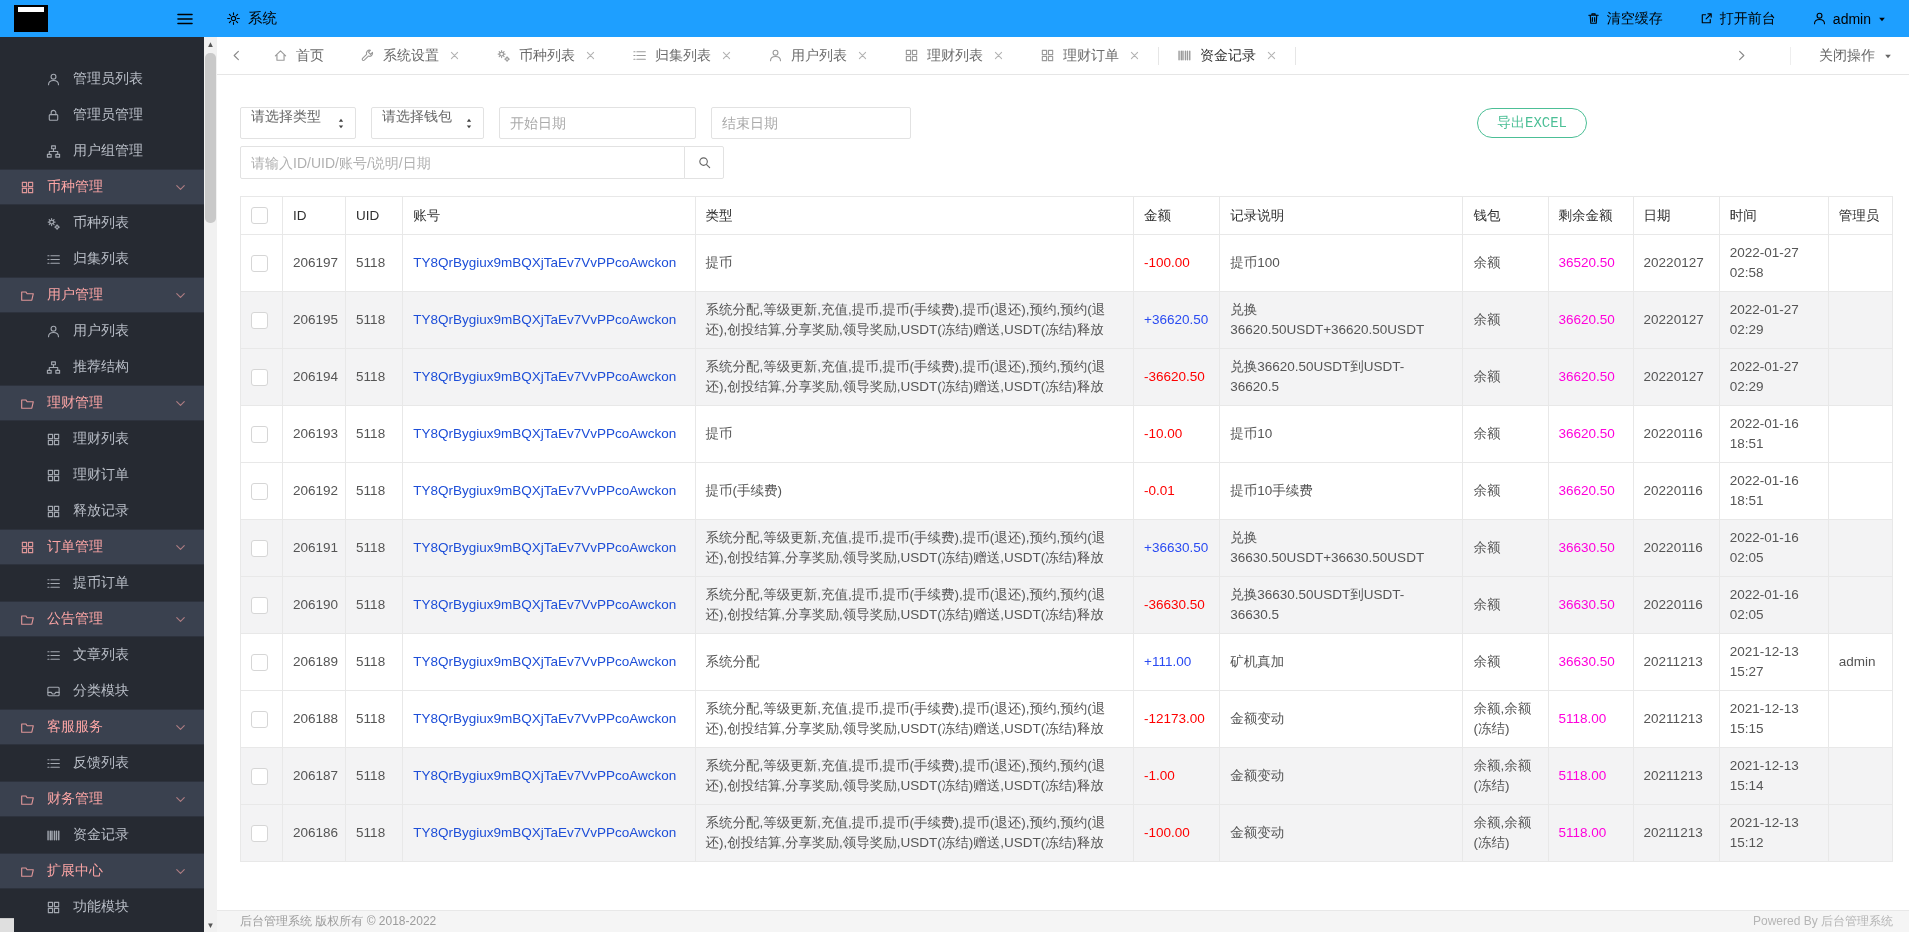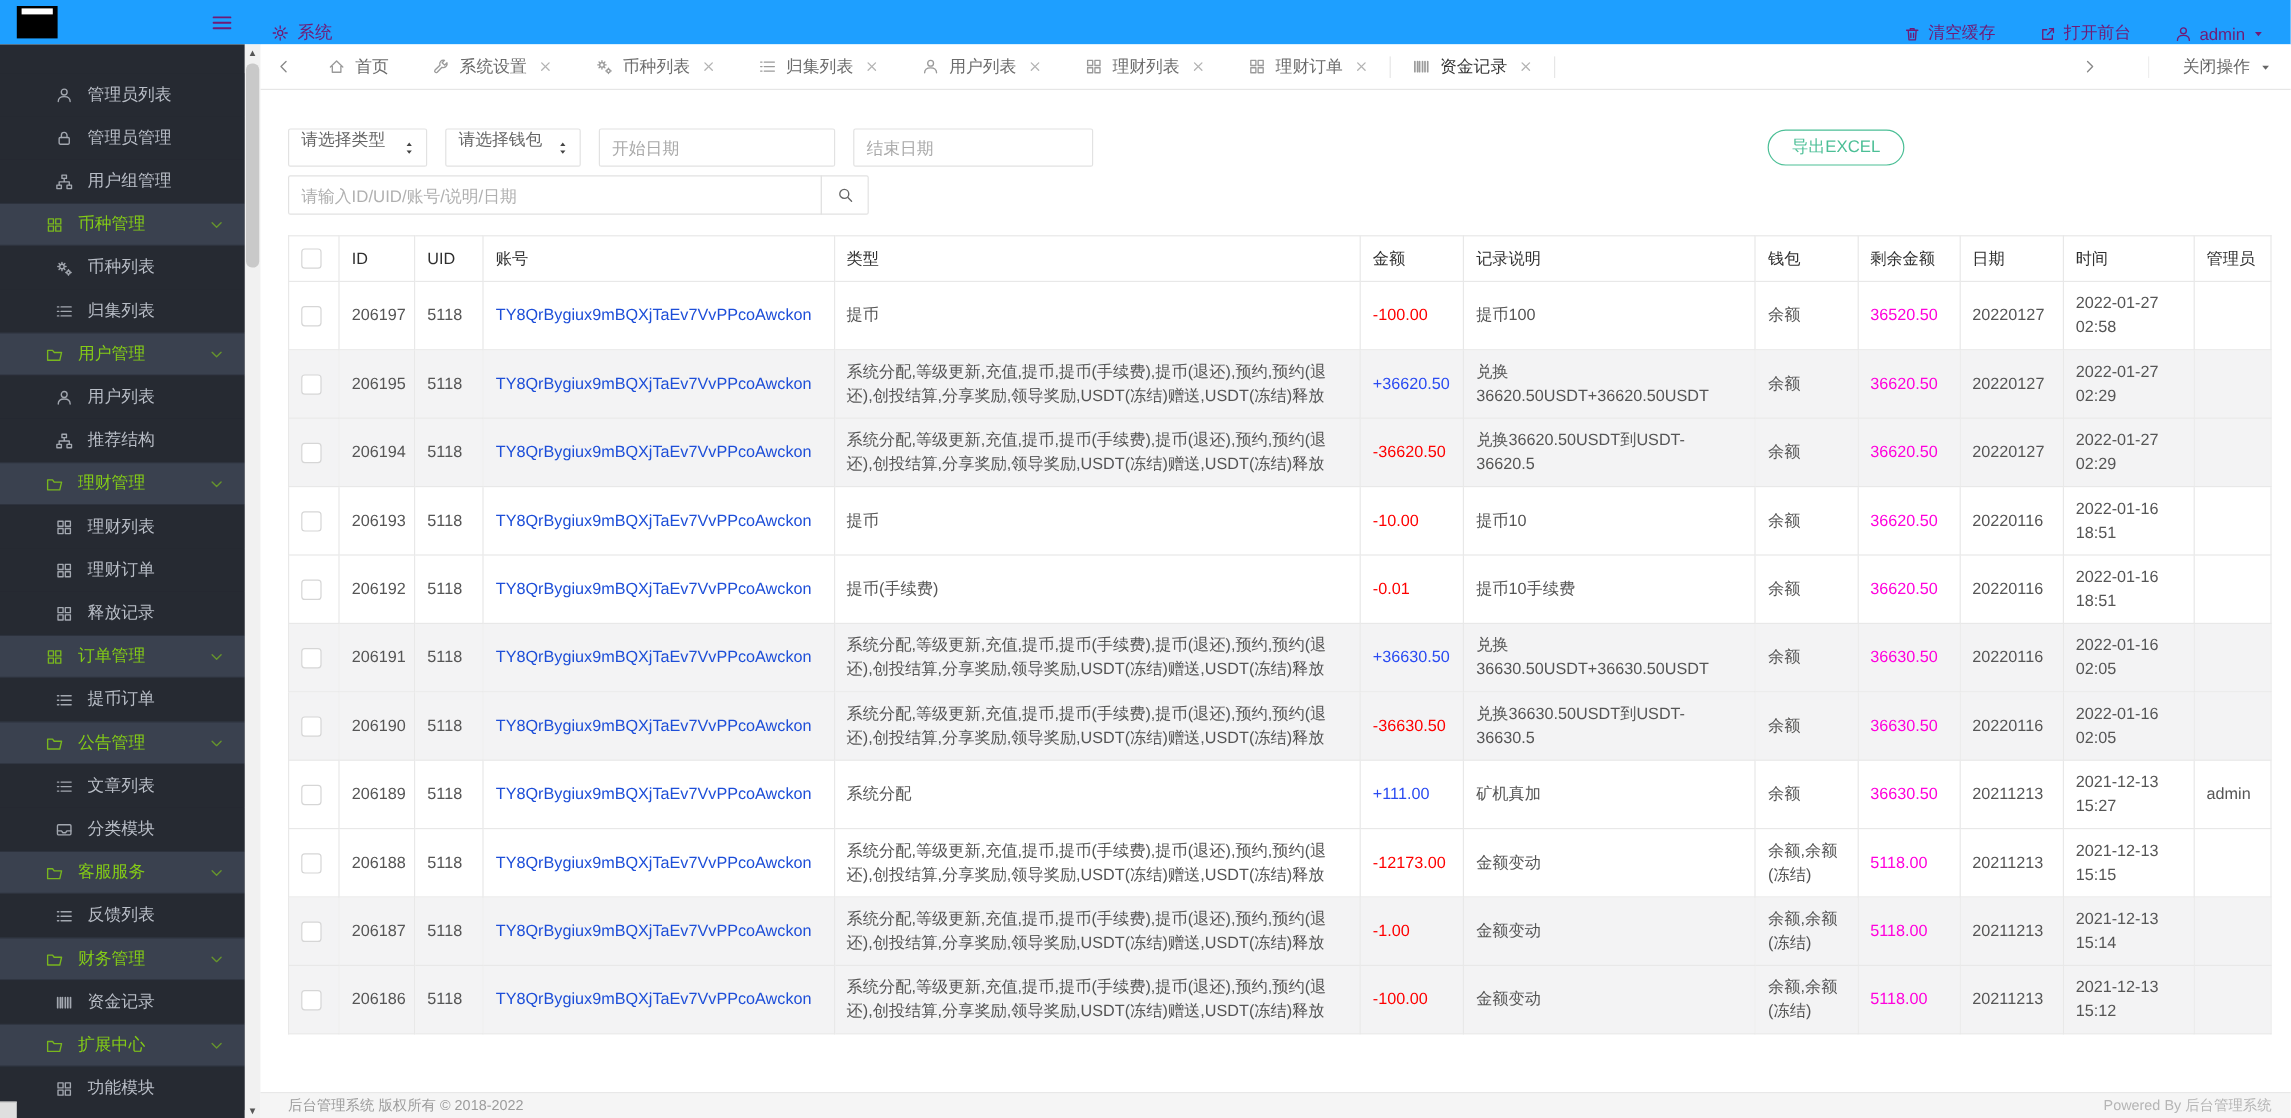--- a/index.html
+++ b/index.html
@@ -6,35 +6,35 @@
     --brand:#1E9FFF; --sidebar-bg:#262A32; --sidebar-parent-bg:#3A414F;
     --export-green:#4CBF96; --amount-negative:#FE0000; --amount-positive:#2A4BF2; --remain-magenta:#FF00DC;
   }
   *{box-sizing:border-box;margin:0;padding:0}
   html,body{width:1909px;height:932px;overflow:hidden;background:#fff;
     font-family:"Liberation Sans","DejaVu Sans",sans-serif;font-size:14px;color:#333}
   .ic{display:inline-flex;align-items:center;justify-content:center;line-height:0}
   .ic svg{display:block}
 
   
-  .topbar{height:37px;background:var(--brand);display:flex;align-items:flex-end;color:#701a75}
+  .topbar{height:37px;background:var(--brand);display:flex;align-items:center;color:#000000}
   .logo-area{width:204px;flex:0 0 204px;display:flex;align-items:center;justify-content:space-between;padding:0 10px 0 14px;height:100%}
   .logo{width:34px;height:27px;background:#000;position:relative}
   .logo::before{content:"";position:absolute;top:2px;left:4px;right:4px;height:5px;background:#fff}
   .burger{cursor:pointer}
   .brand{display:flex;align-items:center;gap:7px;margin-left:22px;font-size:14.5px}
   .topbar-actions{margin-left:auto;display:flex;align-items:center;gap:36px;padding-right:22px;font-size:14px}
   .top-action{display:flex;align-items:center;gap:6px;cursor:pointer}
 
   
   .main{display:flex;height:895px;position:relative}
   .sidebar{width:204px;flex:0 0 204px;background:var(--sidebar-bg);overflow:hidden;padding-top:24px;position:relative}
   .side-item{height:36px;display:flex;align-items:center;gap:12px;cursor:pointer;font-size:14px}
   .side-item.child{padding-left:46px;color:#B9BEC7;background:var(--sidebar-bg)}
-  .side-item.parent{padding-left:38px;padding-right:16px;color:#84cc16;background:var(--sidebar-parent-bg);
+  .side-item.parent{padding-left:20px;padding-right:16px;color:#fca5a5;background:var(--sidebar-parent-bg);
     border-top:1px solid rgba(0,0,0,.22);border-bottom:1px solid rgba(0,0,0,.22)}
   .side-item .ic{opacity:.85}
   .side-item.parent .chev{margin-left:auto;opacity:.6}
 
   .side-scrollbar{width:13px;flex:0 0 13px;background:#f1f1f1;position:relative}
   .sb-btn{height:14px;display:flex;align-items:center;justify-content:center;color:#555;font-size:8px;cursor:pointer}
   .sb-btn.bottom{position:absolute;bottom:0;left:0;right:0}
   .sb-thumb{position:absolute;top:16px;left:1px;width:11px;height:170px;background:#c9c9c9;border-radius:5px;cursor:pointer}
   .scroll-corner{position:absolute;left:0;bottom:0;width:14px;height:14px;background:#dfdfdf;border-top:1px solid #c9c9c9;z-index:5}
 
@@ -54,21 +54,21 @@
   
   .workspace{flex:1;background:#fff;padding:32px 16px 0 23px;overflow:hidden}
   .filters-row1{display:flex;align-items:center;gap:15px}
   .fake-select{width:116px;height:32px;border:1px solid #e2e2e2;border-radius:2px;background:#fff;color:#666;
     display:flex;justify-content:space-between;padding:0 9px 0 10px;cursor:pointer}
   .fake-select .ic{color:#444}
   .fake-select.wallet{width:113px}
   .date-input{width:197px;height:32px;border:1px solid #e2e2e2;border-radius:2px;padding:0 10px;font-size:14px;color:#666;outline:none}
   .date-input::placeholder{color:#aaa}
   .export-btn{margin-left:auto;margin-right:306px;height:30px;padding:0 19px;border:1px solid var(--export-green);
-    border-radius:15px;background:#fff;color:var(--export-green);font-size:14px;cursor:pointer;font-family:Liberation Sans, sans-serif}
+    border-radius:15px;background:#fff;color:var(--export-green);font-size:14px;cursor:pointer;font-family:Liberation Mono, monospace}
   .filters-row2{display:flex;align-items:center;margin-top:7px}
   .search-input{width:445px;height:33px;border:1px solid #e2e2e2;border-radius:2px 0 0 2px;padding:0 10px;font-size:14px;color:#666;outline:none}
   .search-input::placeholder{color:#b0b0b0}
   .search-btn{width:40px;height:33px;margin-left:-1px;border:1px solid #e2e2e2;border-radius:0 2px 2px 0;background:#fff;color:#666;cursor:pointer;display:flex;align-items:center;justify-content:center}
 
   
   .table-wrap{margin-top:17px}
   table{border-collapse:collapse;table-layout:fixed;width:1653px;font-size:13.5px;color:#555}
   th,td{border:1px solid #e8e8e8;padding:6px 10px;text-align:left;vertical-align:middle;overflow:hidden}
   thead th{height:38px;font-weight:400;color:#2f2f2f;background:#fff;font-size:13.5px}

